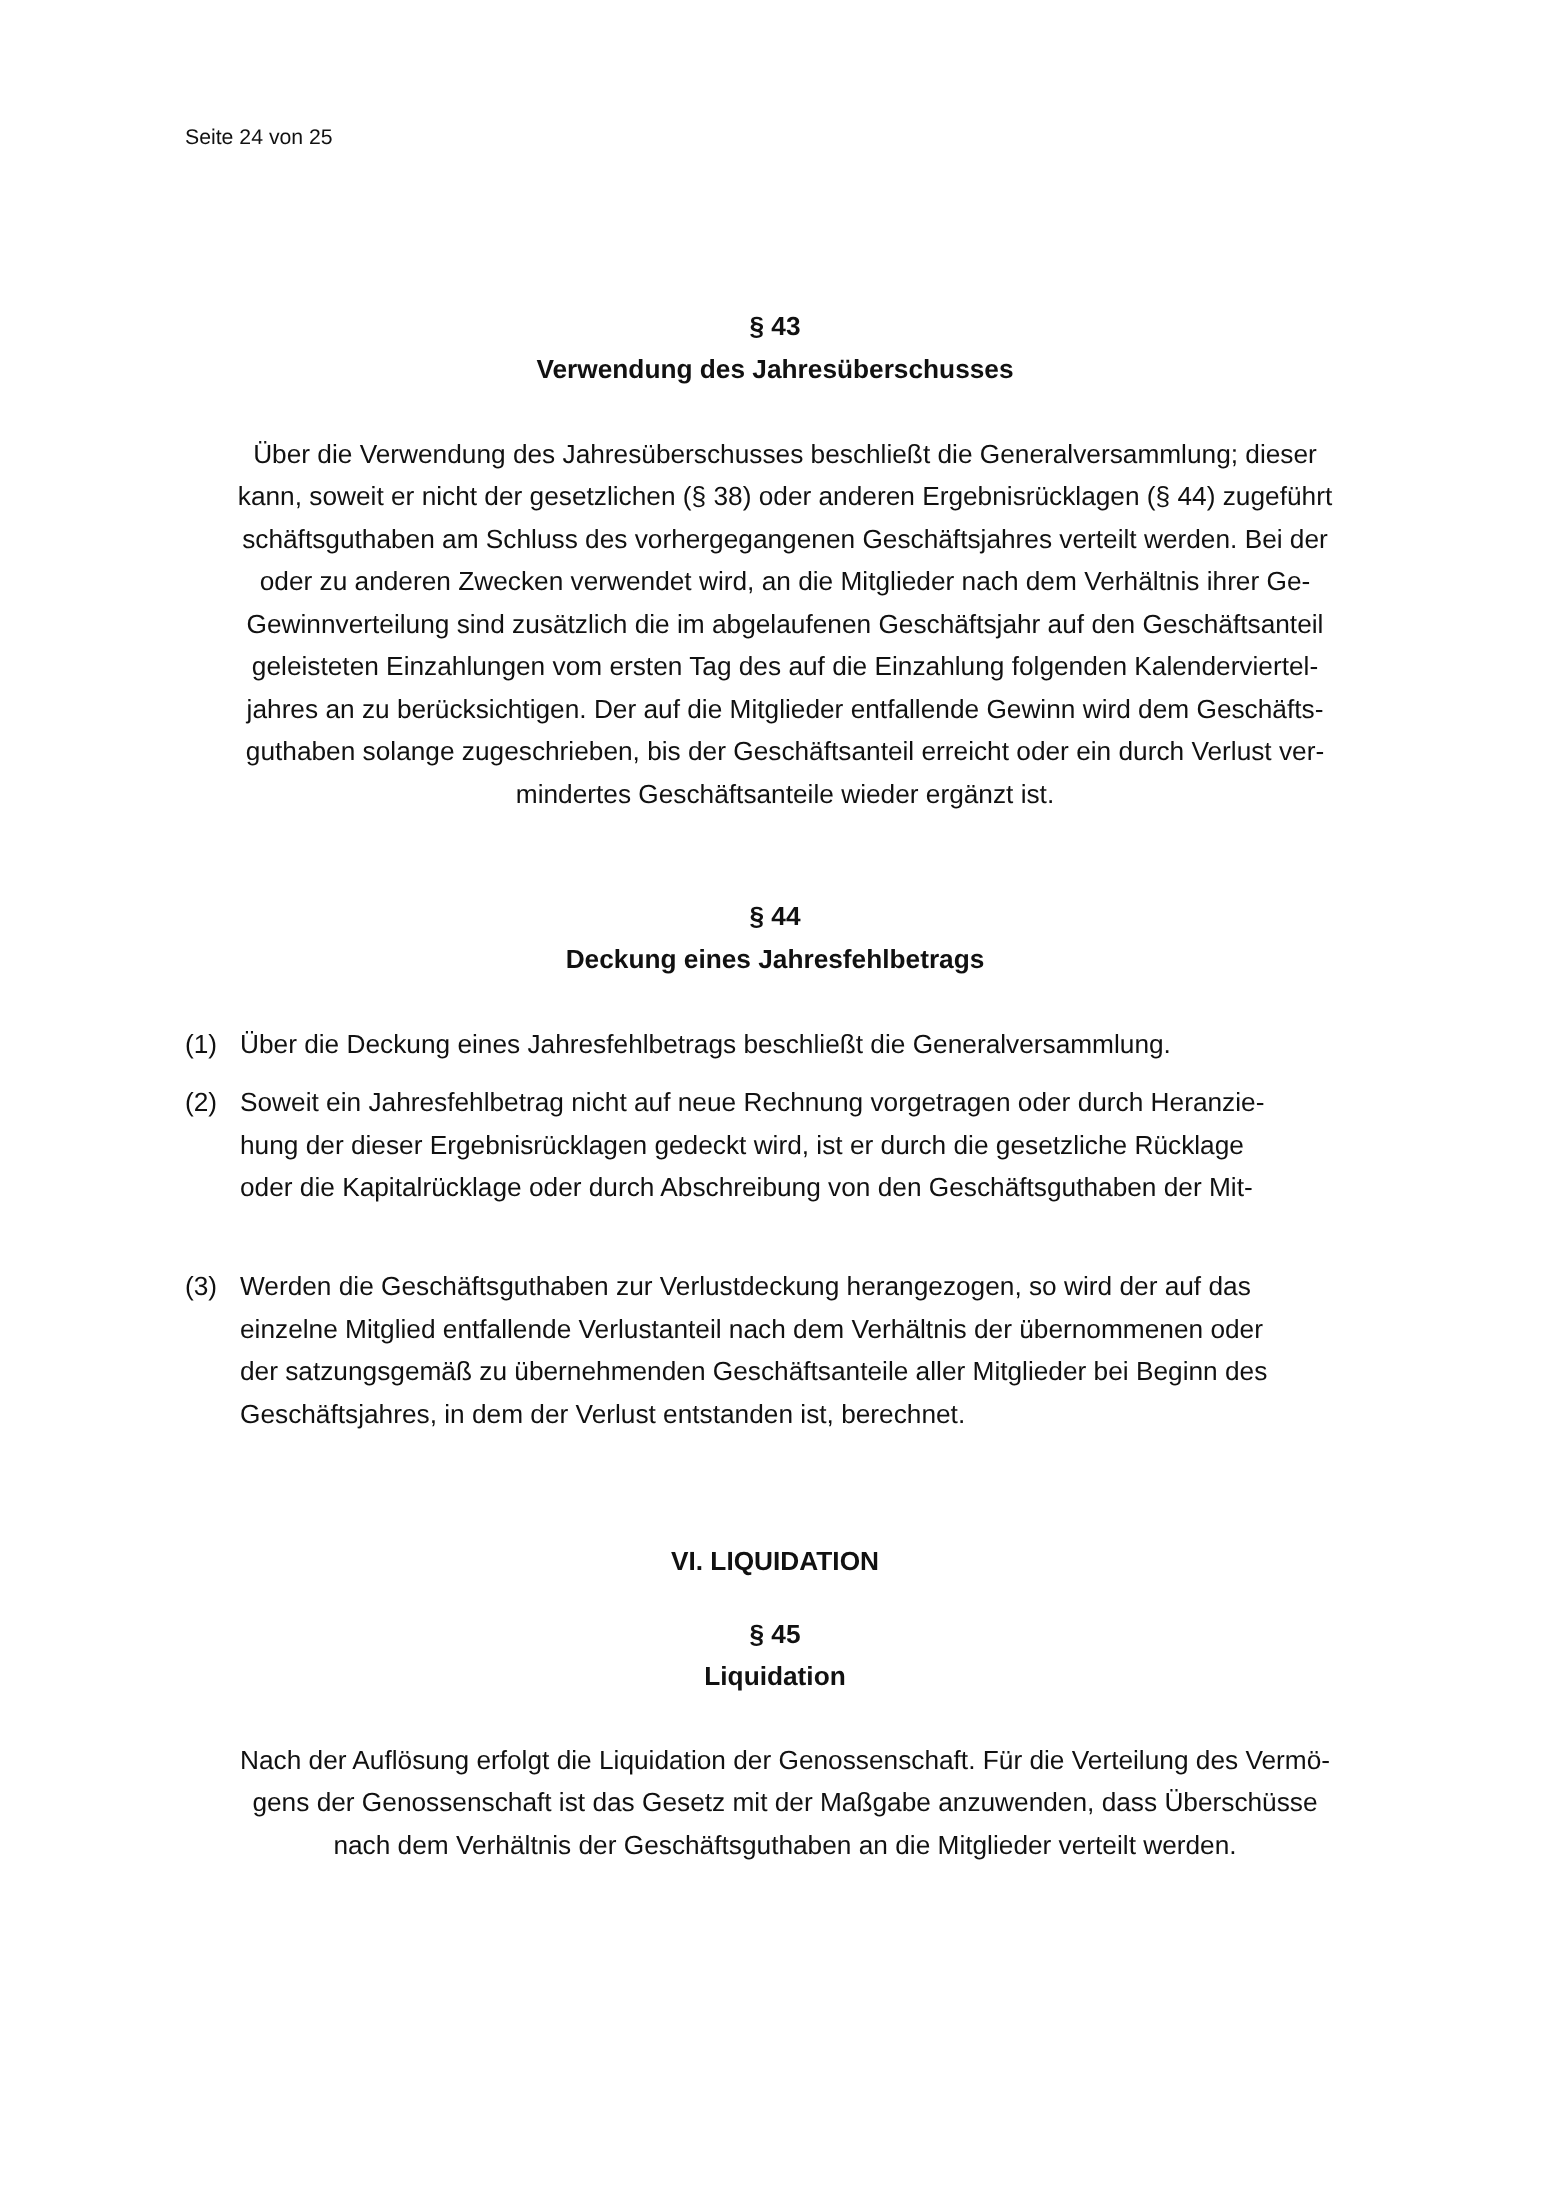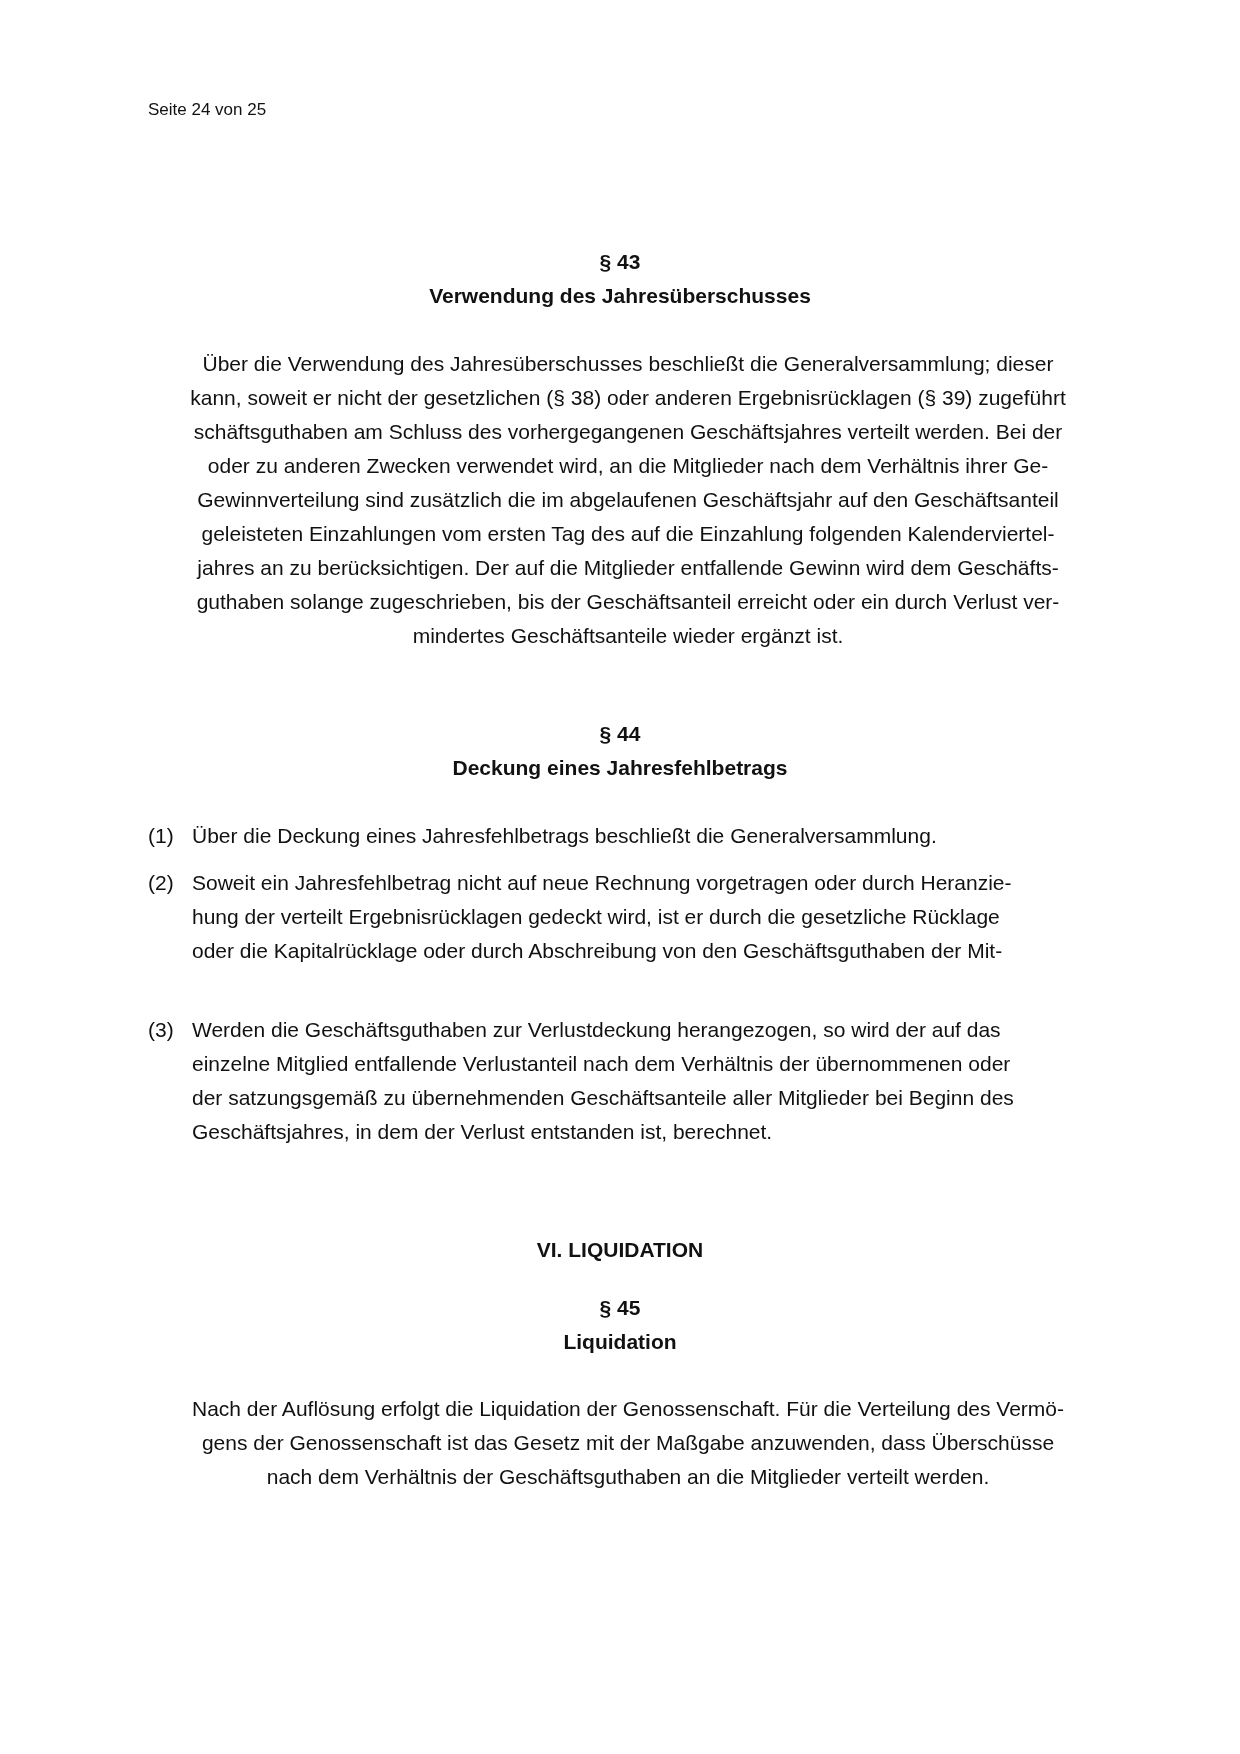--- a/index.html
+++ b/index.html
@@ -15,21 +15,21 @@
 </style>
 </head>
 <body>
 
 <div class="header">Seite 24 von 25</div>
 
 <div class="center" style="top:250px">§ 43</div>
 <div class="center" style="top:284px">Verwendung des Jahresüberschusses</div>
 <div class="para" style="top:347px">
   <span class="line">Über die Verwendung des Jahresüberschusses beschließt die Generalversammlung; dieser</span>
-  <span class="line">kann, soweit er nicht der gesetzlichen (§ 38) oder anderen Ergebnisrücklagen (§ 39) zugeführt</span>
+  <span class="line">kann, soweit er nicht der gesetzlichen (§ 38) oder anderen Ergebnisrücklagen (§ 44) zugeführt</span>
   <span class="line">schäftsguthaben am Schluss des vorhergegangenen Geschäftsjahres verteilt werden. Bei der</span>
   <span class="line">oder zu anderen Zwecken verwendet wird, an die Mitglieder nach dem Verhältnis ihrer Ge-</span>
   <span class="line">Gewinnverteilung sind zusätzlich die im abgelaufenen Geschäftsjahr auf den Geschäftsanteil</span>
   <span class="line">geleisteten Einzahlungen vom ersten Tag des auf die Einzahlung folgenden Kalenderviertel-</span>
   <span class="line">jahres an zu berücksichtigen. Der auf die Mitglieder entfallende Gewinn wird dem Geschäfts-</span>
   <span class="line">guthaben solange zugeschrieben, bis der Geschäftsanteil erreicht oder ein durch Verlust ver-</span>
   <span class="line">mindertes Geschäftsanteile wieder ergänzt ist.</span>
 </div>
 
 <div class="center" style="top:722px">§ 44</div>
@@ -38,21 +38,21 @@
 <div class="item" style="top:819px">
   <span class="num">(1)</span>
   <div class="item-text">
     <span class="line">Über die Deckung eines Jahresfehlbetrags beschließt die Generalversammlung.</span>
   </div>
 </div>
 <div class="item" style="top:866px">
   <span class="num">(2)</span>
   <div class="item-text">
     <span class="line">Soweit ein Jahresfehlbetrag nicht auf neue Rechnung vorgetragen oder durch Heranzie-</span>
-    <span class="line">hung der verteilt Ergebnisrücklagen gedeckt wird, ist er durch die gesetzliche Rücklage</span>
+    <span class="line">hung der dieser Ergebnisrücklagen gedeckt wird, ist er durch die gesetzliche Rücklage</span>
     <span class="line">oder die Kapitalrücklage oder durch Abschreibung von den Geschäftsguthaben der Mit-</span>
   </div>
 </div>
 <div class="item" style="top:1013px">
   <span class="num">(3)</span>
   <div class="item-text">
     <span class="line">Werden die Geschäftsguthaben zur Verlustdeckung herangezogen, so wird der auf das</span>
     <span class="line">einzelne Mitglied entfallende Verlustanteil nach dem Verhältnis der übernommenen oder</span>
     <span class="line">der satzungsgemäß zu übernehmenden Geschäftsanteile aller Mitglieder bei Beginn des</span>
     <span class="line">Geschäftsjahres, in dem der Verlust entstanden ist, berechnet.</span>

